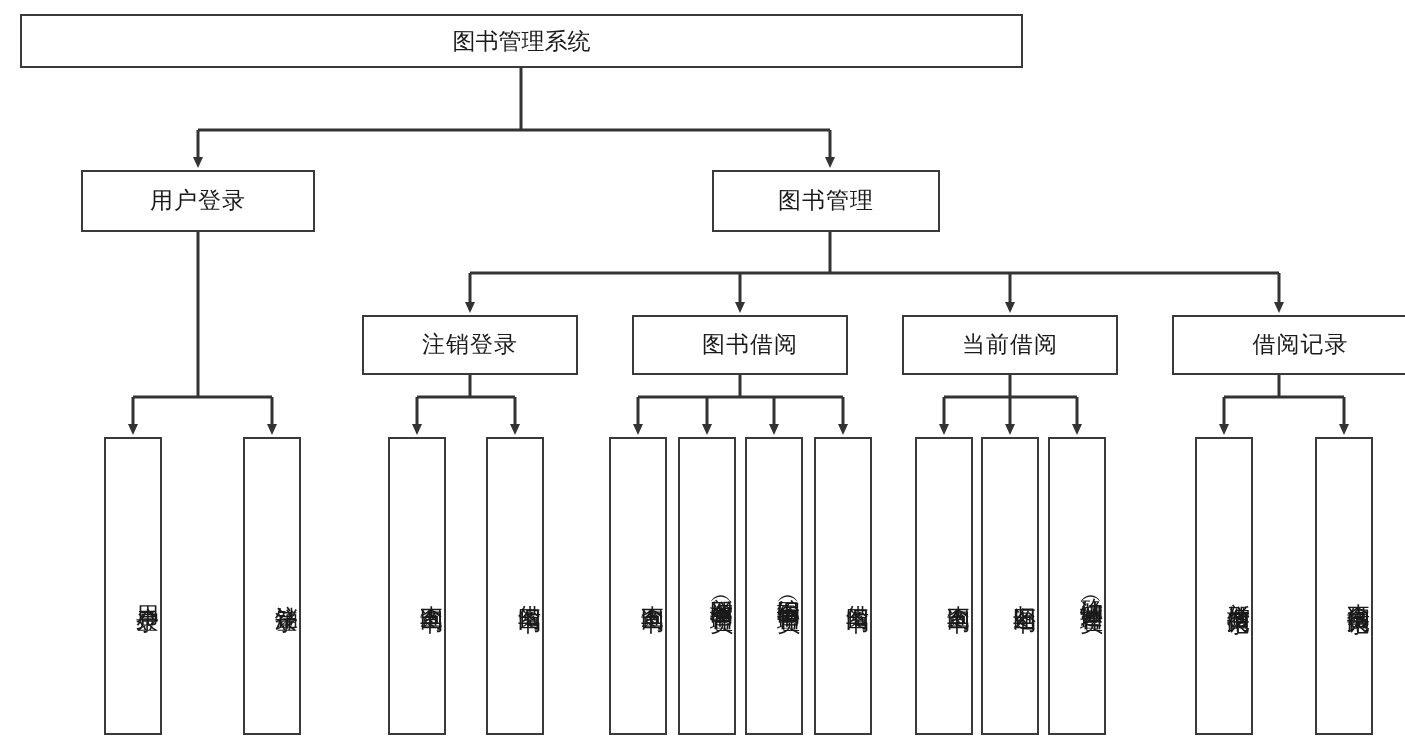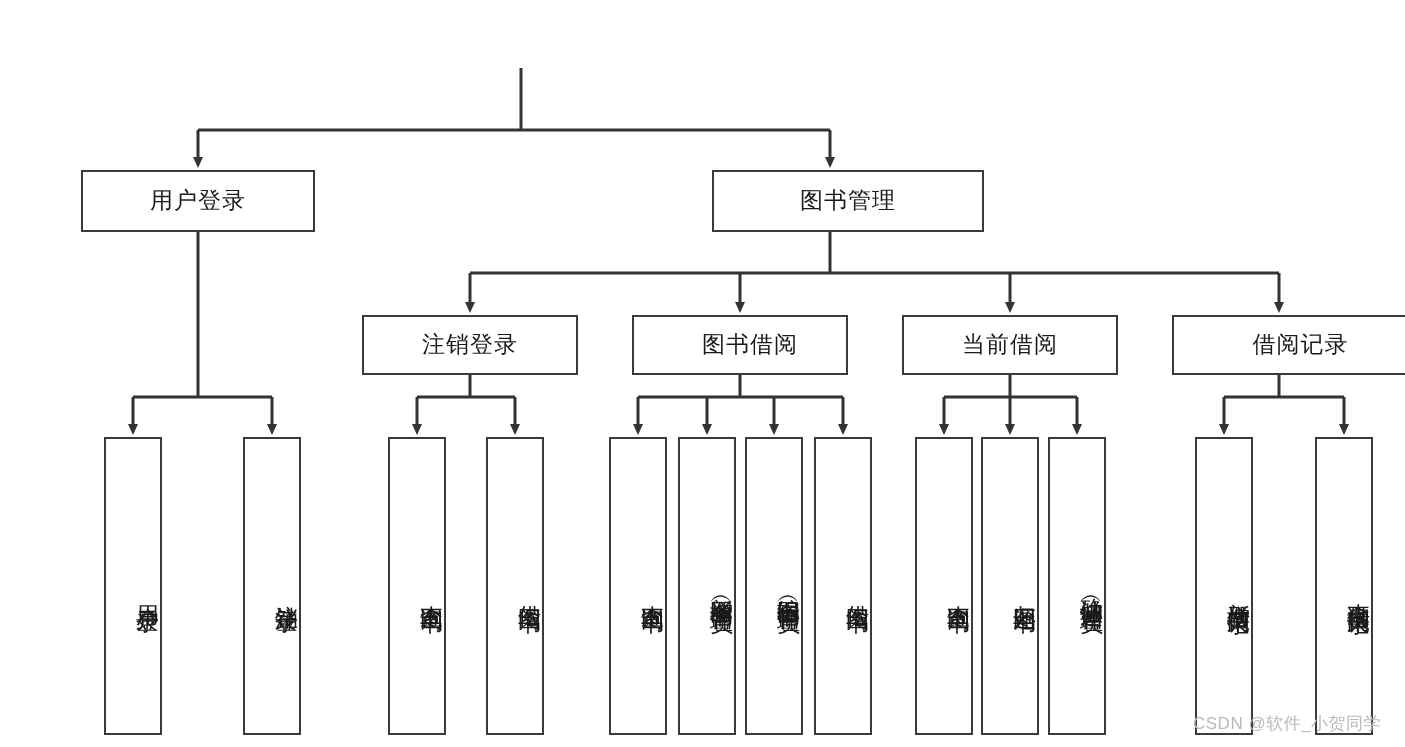--- a/index.html
+++ b/index.html
@@ -118,25 +118,28 @@
     <path d="M944,397 L944,425" stroke="#333333" stroke-width="3" fill="none" marker-end="url(#arrow)"></path>
     <path d="M1010,397 L1010,425" stroke="#333333" stroke-width="3" fill="none" marker-end="url(#arrow)"></path>
     <path d="M1077,397 L1077,425" stroke="#333333" stroke-width="3" fill="none" marker-end="url(#arrow)"></path>
 
     <path d="M1279,375 L1279,397" stroke="#333333" stroke-width="3" fill="none"></path>
     <path d="M1224,397 L1344,397" stroke="#333333" stroke-width="3" fill="none"></path>
     <path d="M1224,397 L1224,425" stroke="#333333" stroke-width="3" fill="none" marker-end="url(#arrow)"></path>
     <path d="M1344,397 L1344,425" stroke="#333333" stroke-width="3" fill="none" marker-end="url(#arrow)"></path>
   </svg>
 
+  <div class="node root" style="left:20px; top:14px; width:1003px; height:54px;">
+    <span>图书管理系统</span>
+  </div>
 
   <div class="node h" style="left:81px; top:170px; width:234px; height:62px;">
     <span>用户登录</span>
   </div>
-  <div class="node h" style="left:712px; top:170px; width:272px; height:62px;">
+  <div class="node h" style="left:712px; top:170px; width:228px; height:62px;">
     <span>图书管理</span>
   </div>
 
   <div class="node h" style="left:362px; top:315px; width:216px; height:60px;">
     <span>注销登录</span>
   </div>
   <div class="node h" style="left:632px; top:315px; width:216px; height:60px;padding-left:20px;">
     <span>图书借阅</span>
   </div>
   <div class="node h" style="left:902px; top:315px; width:216px; height:60px;text-align:center;">
@@ -183,15 +186,14 @@
     <span class="vtext">确认归还（管理员）</span>
   </div>
 
   <div class="node v" style="left:1195px; top:437px; width:58px; height:298px;">
     <span class="vtext">新增借阅记录</span>
   </div>
   <div class="node v" style="left:1315px; top:437px; width:58px; height:298px;">
     <span class="vtext">查询借阅记录</span>
   </div>
 
-  <div class="watermark">CSDN @软件_小贺同学</div>
 
 </div>
 
 </body></html>

